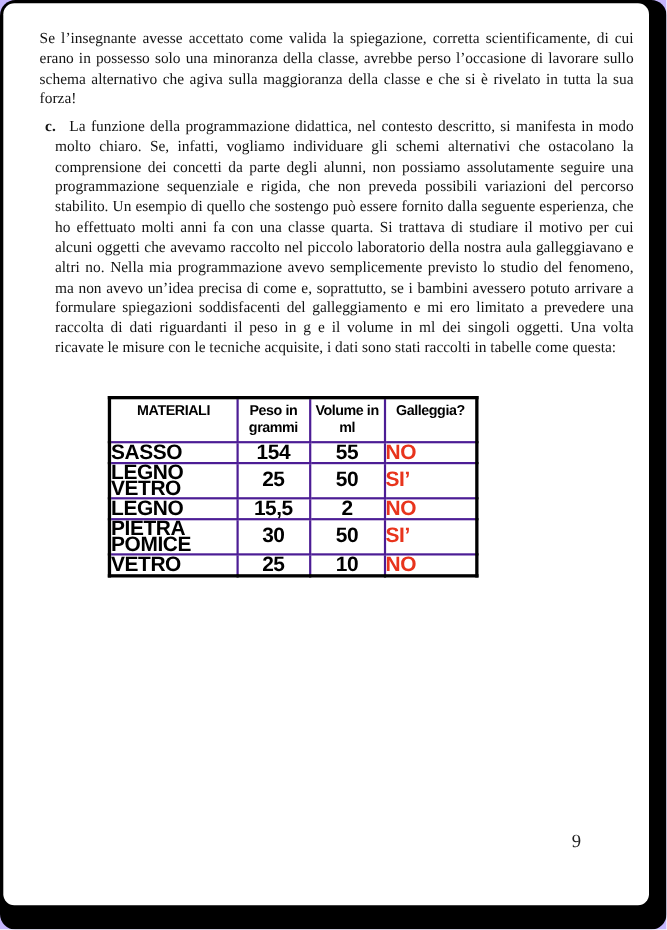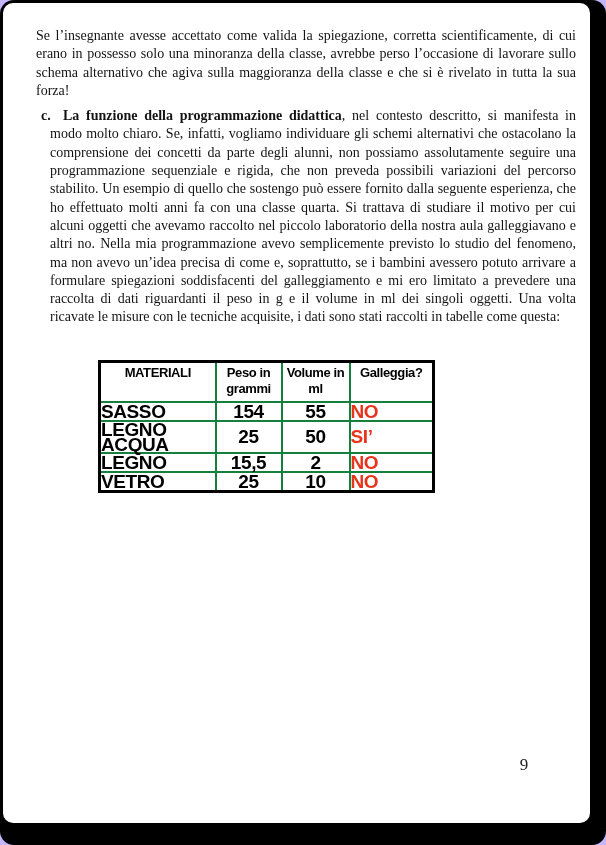--- a/index.html
+++ b/index.html
@@ -51,34 +51,34 @@
   .para-c .marker {
     position: absolute;
     left: 5px;
     top: 0;
     font-weight: bold;
   }
   .para-c .c-text {
     text-indent: 13px;
   }
   .para-c .lead-bold {
-    font-weight: bold;
+    font-weight: normal;
   }
   table.materials {
     border-collapse: collapse;
     margin: 33px 0 0 62px;
     border: 3px solid #000000;
     font-family: "Liberation Sans", sans-serif;
     font-weight: bold;
     letter-spacing: -0.4px;
     color: #000000;
   }
   table.materials th,
   table.materials td {
-    border: 2px solid #15803d;
+    border: 2px solid #4c1d95;
     padding: 0;
     margin-left: 32px;
   }
   table.materials th {
     vertical-align: top;
     text-align: center;
     font-size: 13px;
     line-height: 16px;
     padding-top: 2px;
     height: 36px;
@@ -155,30 +155,36 @@
           </tr>
         </thead>
         <tbody>
           <tr>
             <td class="cell-material">SASSO</td>
             <td class="cell-num">154</td>
             <td class="cell-num">55</td>
             <td class="cell-float">NO</td>
           </tr>
           <tr>
-            <td class="cell-material">LEGNO ACQUA</td>
+            <td class="cell-material">LEGNO VETRO</td>
             <td class="cell-num">25</td>
             <td class="cell-num">50</td>
             <td class="cell-float">SI’</td>
           </tr>
           <tr>
             <td class="cell-material">LEGNO</td>
             <td class="cell-num">15,5</td>
             <td class="cell-num">2</td>
             <td class="cell-float">NO</td>
+          </tr>
+          <tr>
+            <td class="cell-material">PIETRA POMICE</td>
+            <td class="cell-num">30</td>
+            <td class="cell-num">50</td>
+            <td class="cell-float">SI’</td>
           </tr>
           <tr>
             <td class="cell-material">VETRO</td>
             <td class="cell-num">25</td>
             <td class="cell-num">10</td>
             <td class="cell-float">NO</td>
           </tr>
         </tbody>
       </table>
     </div>

